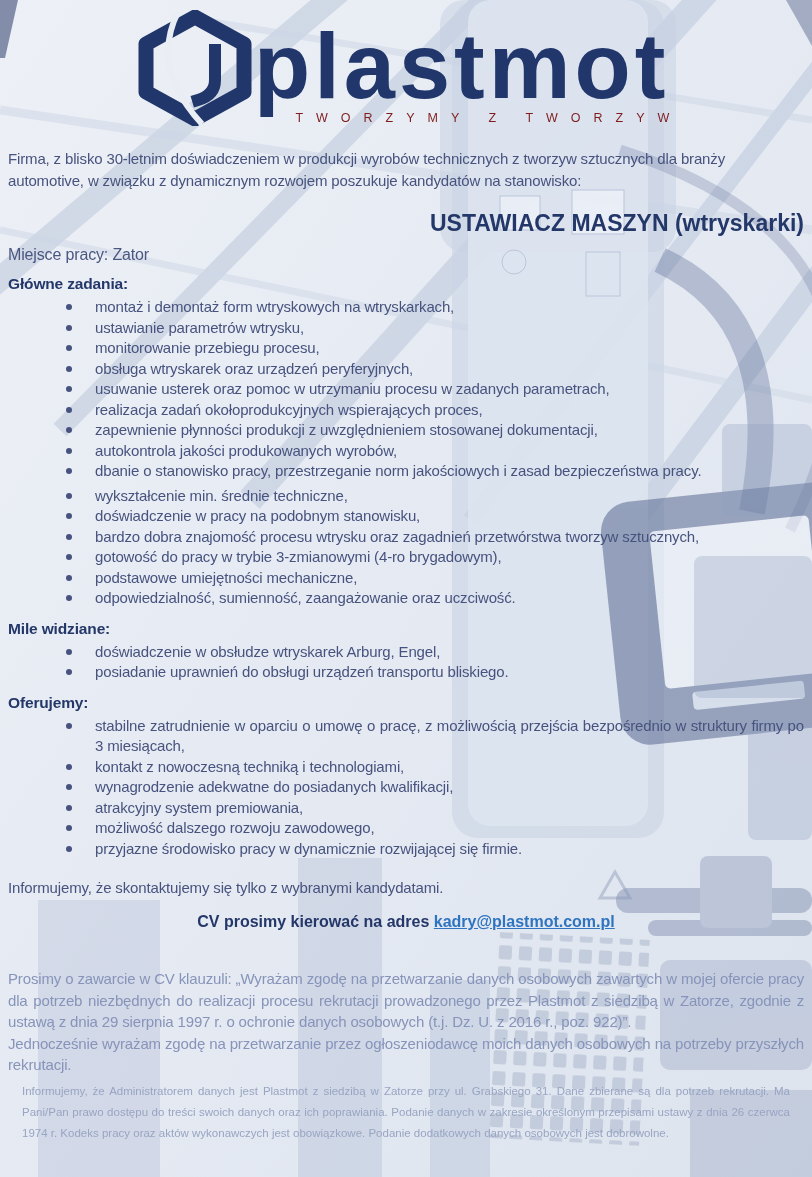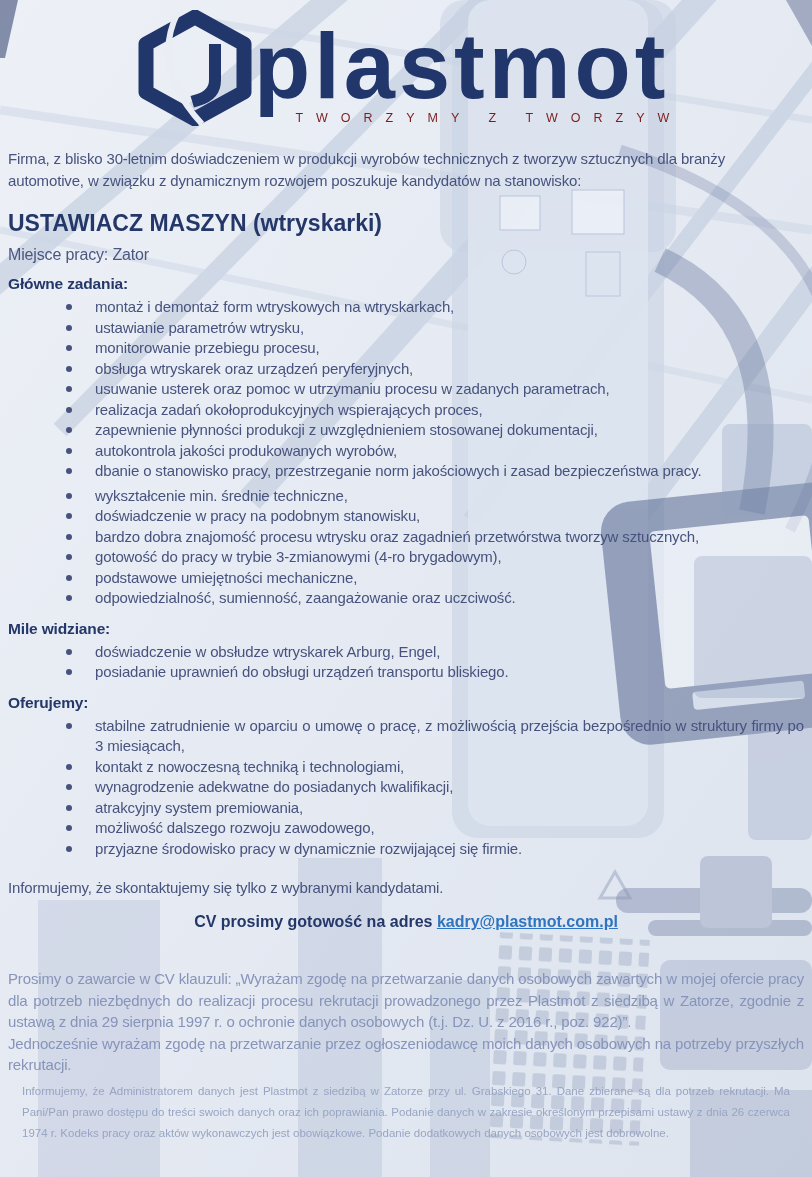--- a/index.html
+++ b/index.html
@@ -16,21 +16,21 @@
 
   
   .logo-row { display:flex; align-items:center; margin:10px 0 0 128px; }
   .logo-icon svg { display:block; }
   .logo-text { padding-top:10px; display:flex; flex-direction:column; }
   .brand { font-size:92px; font-weight:bold; color:#21366b; letter-spacing:4px; line-height:0.98; }
   .tagline { align-self:flex-end; font-size:12.5px; color:#7f1d1d; letter-spacing:13px; margin-right:-13px; margin-top:0px; }
 
   .intro { margin:22px 0 0; line-height:22px; }
 
-  .job-title { margin:18px 0 0; text-align:left; font-size:23px; font-weight:bold; color:#243769; letter-spacing:0; }
+  .job-title { margin:18px 0 0; text-align:right; font-size:23px; font-weight:bold; color:#243769; letter-spacing:0; }
   .job-location { margin:9px 0 0; text-align:left; font-size:16px; color:#4a5781; }
 
   section h2 { margin:11px 0 0; font-size:15.5px; font-weight:bold; color:#243769; }
   section ul { margin:4px 0 0; padding:0; list-style:none; }
   section li { position:relative; padding-left:87px; line-height:20.5px; }
   section li::before {
     content:""; position:absolute; left:58px; top:7px;
     width:6px; height:6px; border-radius:50%; background:#47537e;
   }
   .justify { text-align:justify; }
@@ -187,21 +187,21 @@
         <li>wynagrodzenie adekwatne do posiadanych kwalifikacji,</li>
         <li>atrakcyjny system premiowania,</li>
         <li>możliwość dalszego rozwoju zawodowego,</li>
         <li>przyjazne środowisko pracy w dynamicznie rozwijającej się firmie.</li>
       </ul>
     </section>
 
     <p class="contact-note">Informujemy, że skontaktujemy się tylko z wybranymi kandydatami.</p>
 
     <p class="cv-line">
-      <span>CV prosimy gotowość na adres</span>
+      <span>CV prosimy kierować na adres</span>
       <a class="email-link">kadry@plastmot.com.pl</a>
     </p>
 
     <div class="legal">
       <p>Prosimy o zawarcie w CV klauzuli: „Wyrażam zgodę na przetwarzanie danych osobowych zawartych w mojej ofercie pracy dla potrzeb niezbędnych do realizacji procesu rekrutacji prowadzonego przez Plastmot z siedzibą w Zatorze, zgodnie z ustawą z dnia 29 sierpnia 1997 r. o ochronie danych osobowych (t.j. Dz. U. z 2016 r., poz. 922)”.</p>
       <p>Jednocześnie wyrażam zgodę na przetwarzanie przez ogłoszeniodawcę moich danych osobowych na potrzeby przyszłych rekrutacji.</p>
     </div>
 
     <p class="admin-footer">Informujemy, że Administratorem danych jest Plastmot z siedzibą w Zatorze przy ul. Grabskiego 31. Dane zbierane są dla potrzeb rekrutacji. Ma Pani/Pan prawo dostępu do treści swoich danych oraz ich poprawiania. Podanie danych w zakresie określonym przepisami ustawy z dnia 26 czerwca 1974 r. Kodeks pracy oraz aktów wykonawczych jest obowiązkowe. Podanie dodatkowych danych osobowych jest dobrowolne.</p>
 

